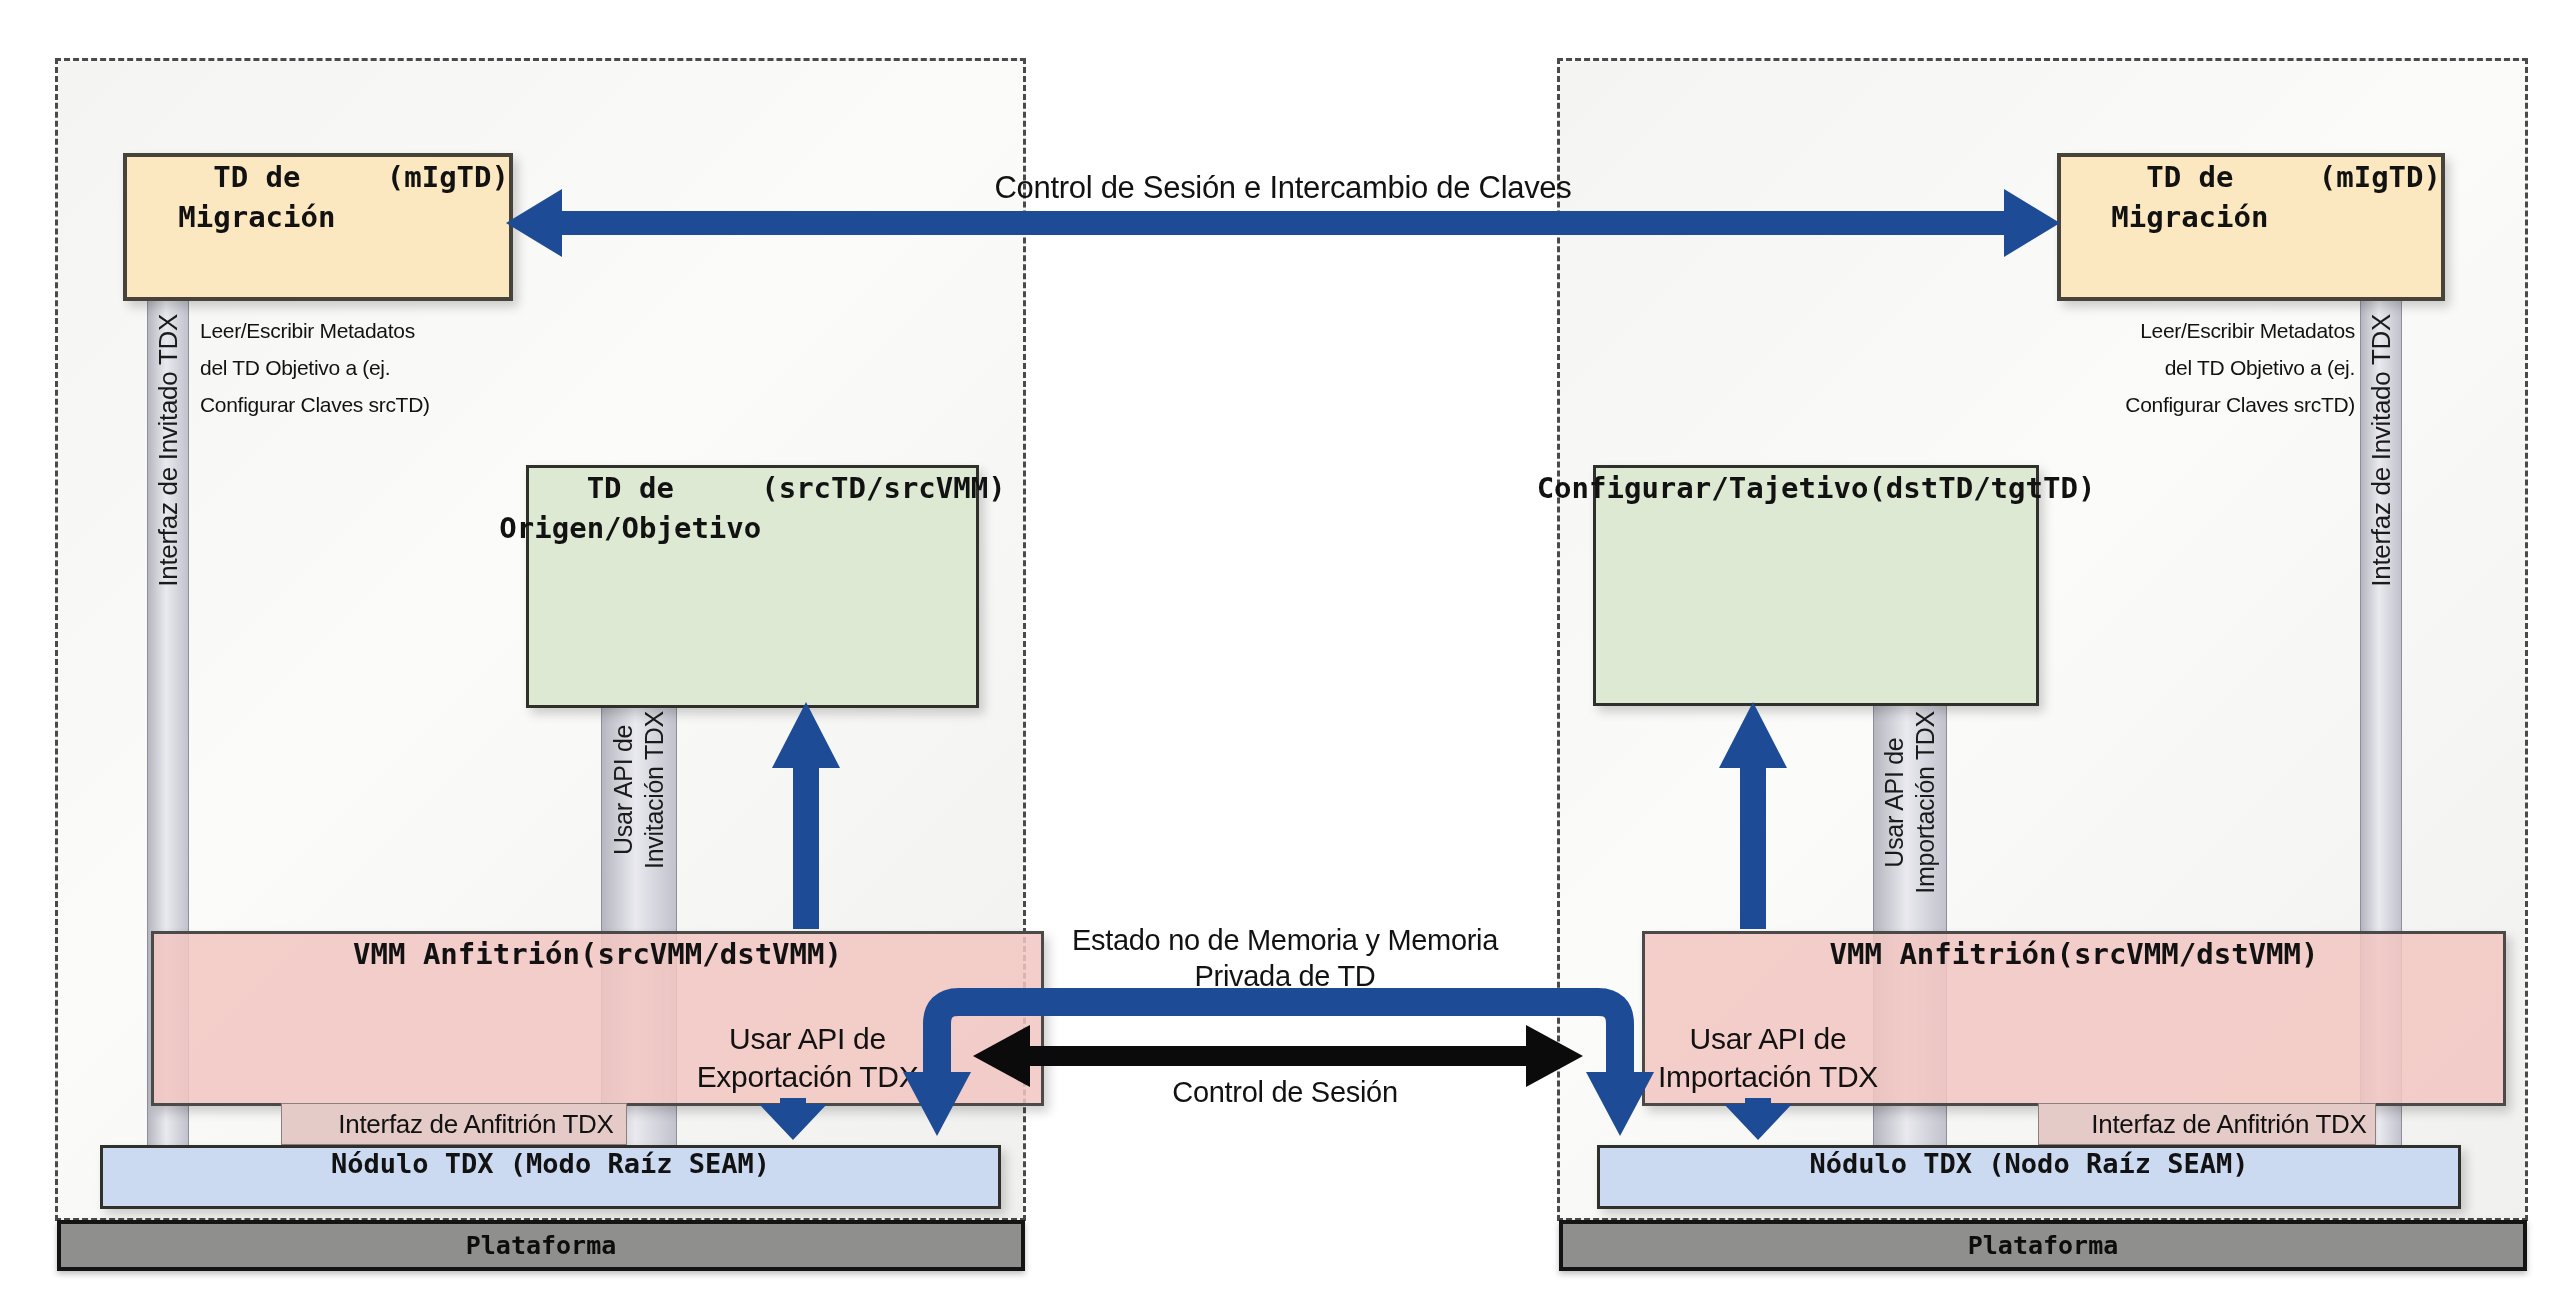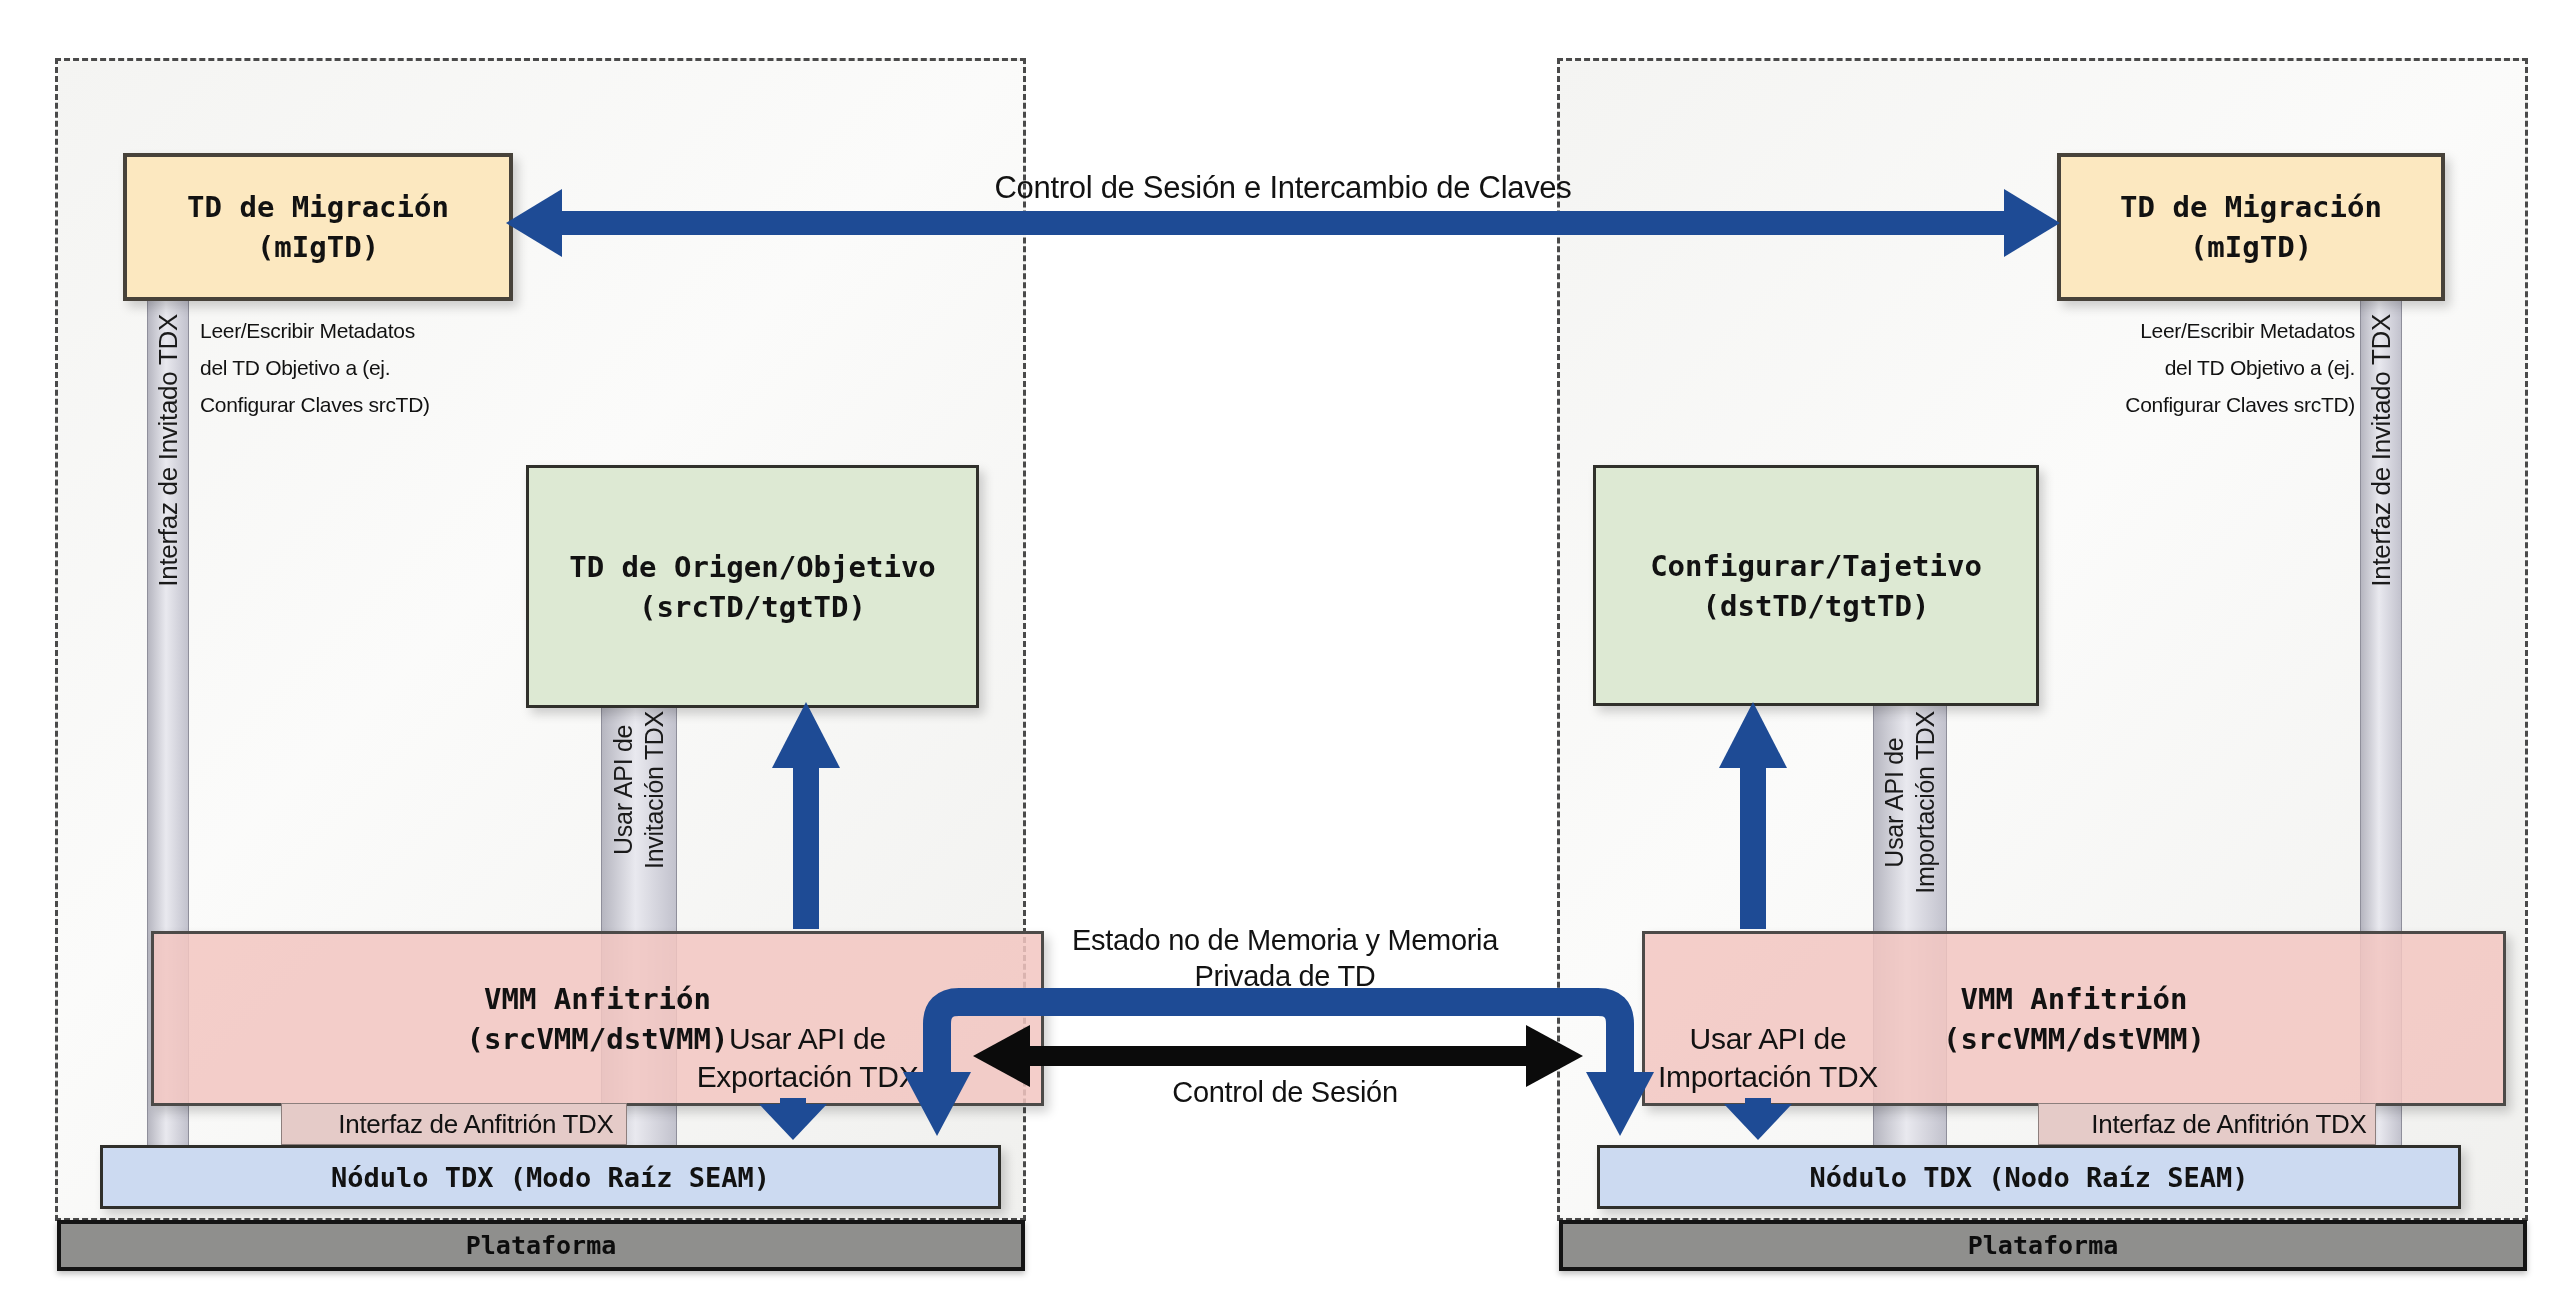--- a/index.html
+++ b/index.html
@@ -1,21 +1,21 @@
 <!DOCTYPE html>
 <html><head>
 <meta charset="utf-8">
 <style>
   html,body{margin:0;padding:0;background:#ffffff;}
   #canvas{position:relative;width:2560px;height:1310px;background:#ffffff;overflow:hidden;
           font-family:"Liberation Sans",sans-serif;color:#121212;}
   .abs{position:absolute;}
   .container{border:3px dashed #4a4a4a;
     background:linear-gradient(135deg,#f4f4f2 0%,#fbfbfa 45%,#f0f0ee 100%);}
-  .box{display:flex;flex-direction:column;align-items:center;justify-content:center;text-align:center;
+  .box{display:flex;flex-direction:row;justify-content:center;text-align:center;
        font-family:"DejaVu Sans Mono",monospace;font-weight:bold;
        box-shadow:5px 6px 10px rgba(0,0,0,0.18);}
   .migration{background:#fce8c0;border:4px solid #47423a;font-size:29px;line-height:40px;}
   .td{background:#dde9d3;border:3px solid #30302b;font-size:29px;line-height:40px;}
   .vmm{background:rgba(242,198,193,0.86);border:3px solid #4c4a48;font-size:29px;line-height:40px;margin-left:48px;}
   .module{background:#ccdaf1;border:3px solid #2f2f2b;font-size:27px;}
   .platform{background:#8f8f8d;border:4px solid #141414;display:flex;align-items:center;justify-content:center;
        font-family:"DejaVu Sans Mono",monospace;font-weight:bold;font-size:25px;color:#0d0d0d;
        box-shadow:0 3px 6px rgba(0,0,0,0.25);}
   .bar{background:linear-gradient(90deg,#b6b6c0 0%,#e9e9ef 45%,#c2c2cd 100%);border:1px solid #8f8f9b;}
@@ -61,21 +61,21 @@
   </div>
 
   <div class="abs note" style="left:200px;top:312px;width:370px;text-align:left;">
     <span>Leer/Escribir Metadatos</span>
     <span>del TD Objetivo a (ej.</span>
     <span>Configurar Claves srcTD)</span>
   </div>
 
   <div class="abs box td" style="left:526px;top:465px;width:447px;height:237px;">
     <span>TD de Origen/Objetivo</span>
-    <span>(srcTD/tgtTD)</span>
+    <span>(srcTD/srcVMM)</span>
   </div>
 
   <div class="abs apilbl" style="left:690px;top:1020px;width:235px;">
     <span>Usar API de</span>
     <span>Exportación TDX</span>
   </div>
 
   <div class="abs strip" style="left:281px;top:1103px;width:300px;height:40px;">
     <span>Interfaz de Anfitrión TDX</span>
   </div>

